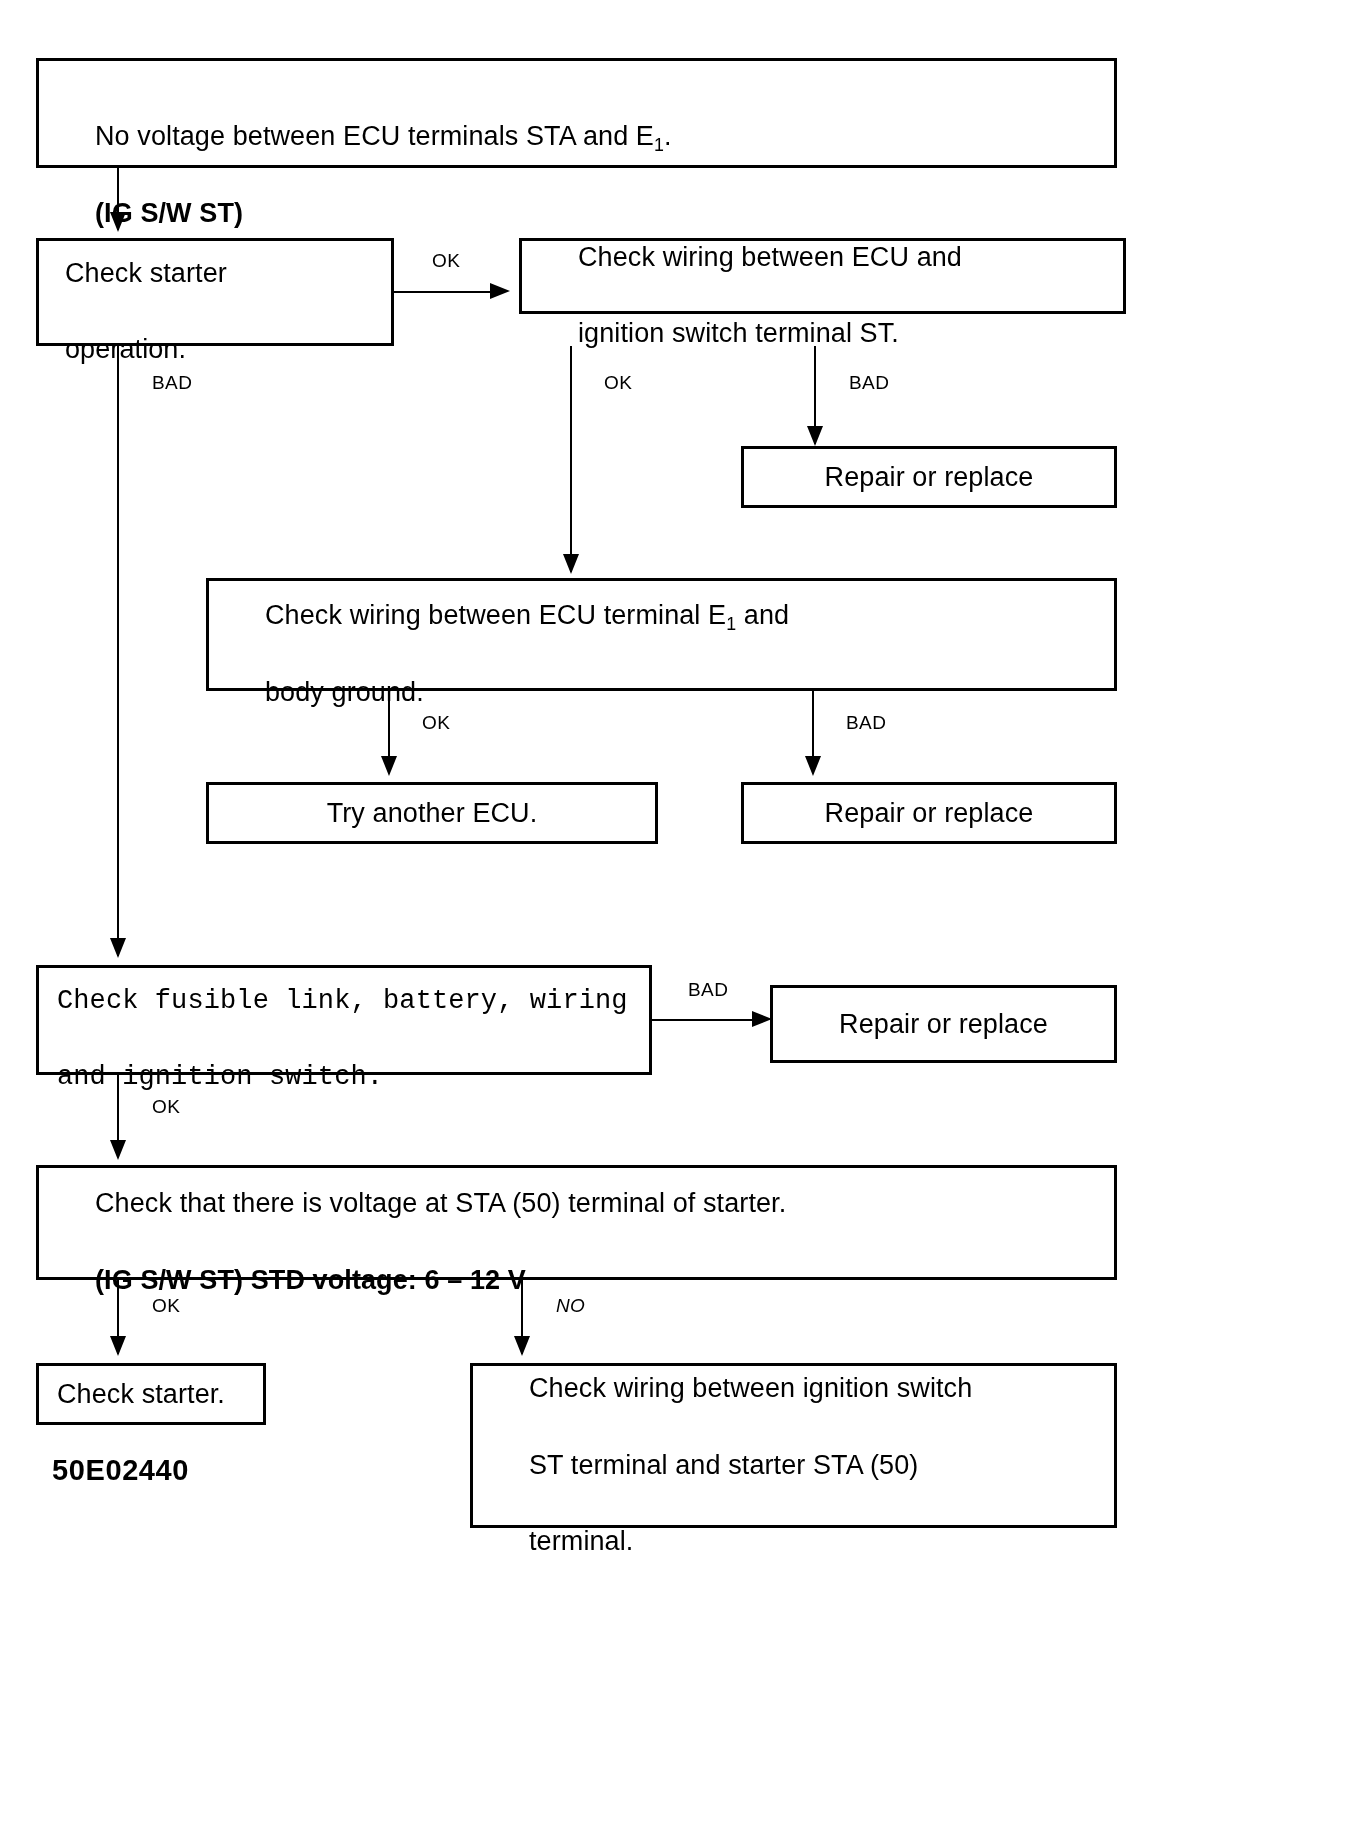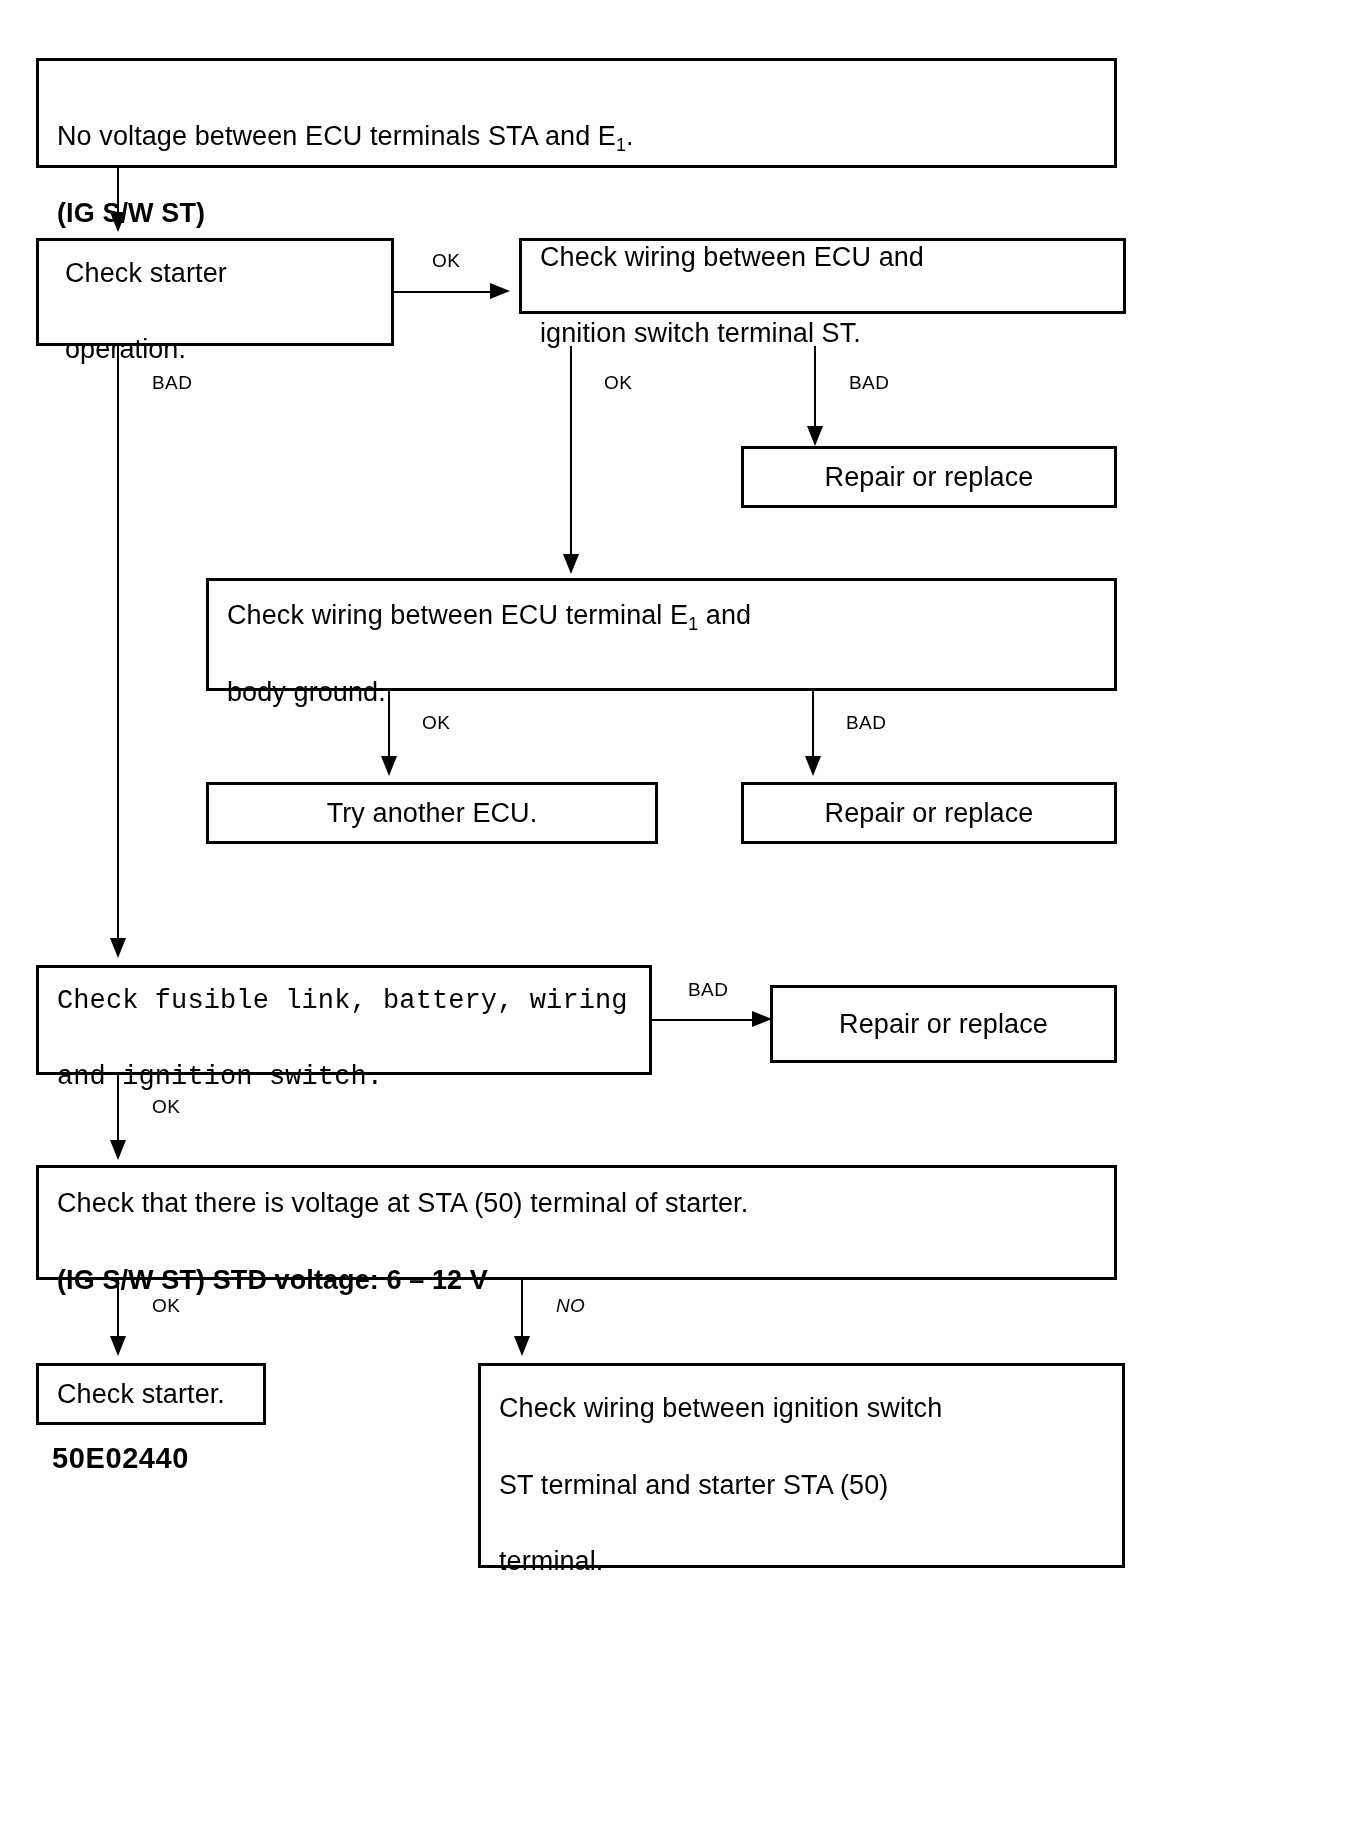--- a/index.html
+++ b/index.html
@@ -26,21 +26,21 @@
     display: flex;
     align-items: center;
     font-size: 27px;
     line-height: 1.42;
     font-weight: 500;
     letter-spacing: 0.1px;
     padding: 6px 0 6px 26px;
     white-space: pre-line;
   }
   .box.pad-sm { padding-left: 18px; }
-  .box.pad-lg { padding-left: 18px; }
+  .box.pad-lg { padding-left: 56px; }
 
   .box .txt { display: block; }
 
   
   .box .bold { font-weight: bold; }
 
   sub {
     font-size: 0.66em;
     vertical-align: baseline;
     position: relative;
@@ -87,20 +87,21 @@
     letter-spacing: 0.4px;
     white-space: nowrap;
   }
 
   
   .figcode {
     position: absolute;
     font-size: 29px;
     font-weight: bold;
     letter-spacing: 0.6px;
+    margin-top: 12px;
   }
 </style>
 </head>
 <body>
 
 <div id="canvas">
 
   <div class="box pad-lg" style="left:36px; top:58px; width:1081px; height:110px; align-items:flex-start; padding-top:18px;">
     <span class="txt">
       <span>No voltage between ECU terminals STA and E</span><sub>1</sub><span>.</span><br>
@@ -199,21 +200,21 @@
   <div class="elabel" style="left:152px; top:1295px;">OK</div>
 
   <div class="vline thin" style="left:521px; top:1280px; height:74px;"></div>
   <div class="arrow-down" style="left:514px; top:1336px;"></div>
   <div class="elabel" style="left:556px; top:1295px;font-style:italic;">NO</div>
 
   <div class="box pad-sm" style="left:36px; top:1363px; width:230px; height:62px;">
     <span class="txt">Check starter.</span>
   </div>
 
-  <div class="box pad-lg" style="left:470px; top:1363px; width:647px; height:205px;margin-left:8px;">
+  <div class="box pad-lg" style="left:470px; top:1363px; width:647px; height:165px;">
     <span class="txt">
       <span>Check wiring between ignition switch</span><br>
       <span>ST terminal and starter STA (50)</span><br>
       <span>terminal.</span>
     </span>
   </div>
 
   <div class="figcode" style="left:52px; top:1442px;">50E02440</div>
 
 </div>

